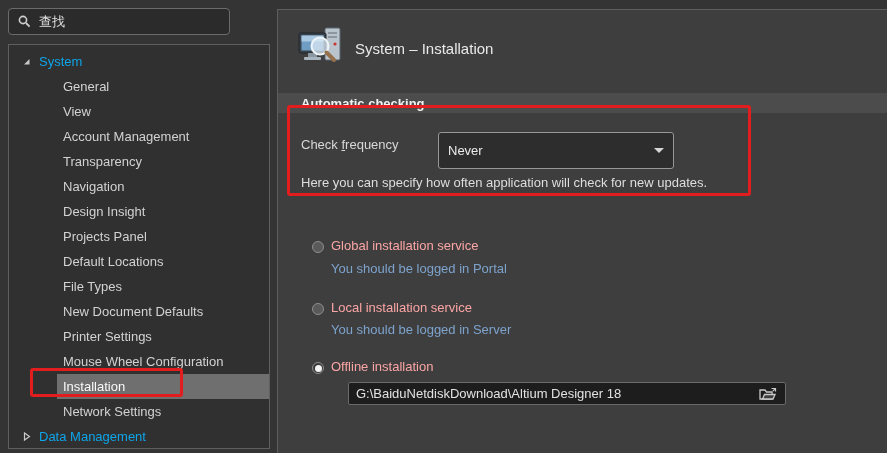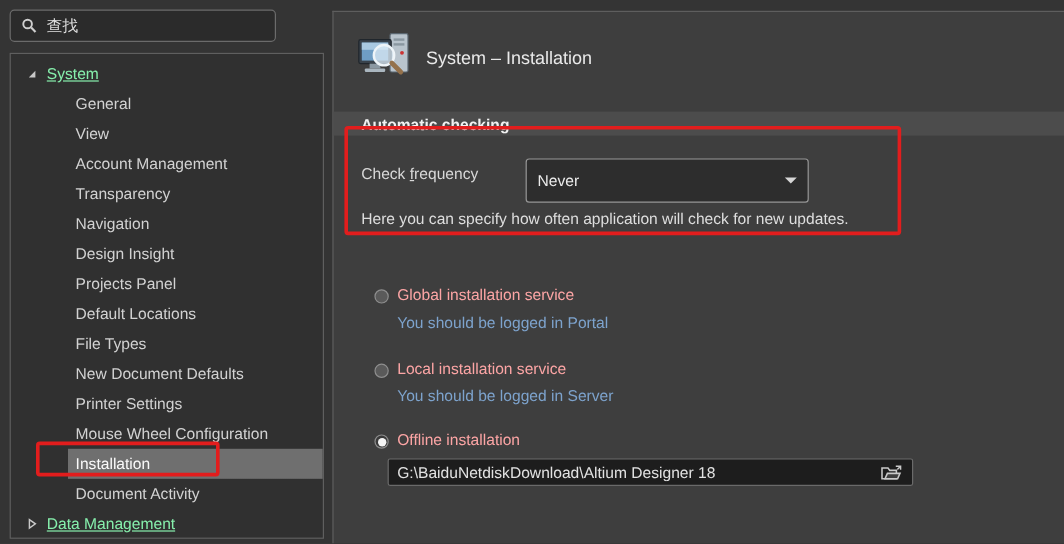--- a/index.html
+++ b/index.html
@@ -24,21 +24,21 @@
   .search-box input::placeholder { color:#e0e0e0; opacity:1; }
 
   .tree-panel {
     position:absolute; left:8px; top:44px; width:262px; height:405px;
     background:#303030; border:1px solid #5f5f5f; overflow:hidden;
   }
   .trow {
     height:25px; display:flex; align-items:center; color:#d2d2d2;
     cursor:default; white-space:nowrap;
   }
-  .trow.lvl0 { padding-left:12px; color:#86efac;text-decoration:underline; }
+  .trow.lvl0 { padding-left:12px; color:#0ea5e9; }
   .trow.lvl0 .arrow { width:11px; height:11px; margin-right:7px; display:inline-flex; }
   .trow.lvl1 { padding-left:54px; }
   .trow.sel {
     background:linear-gradient(90deg, transparent 48px, #6f6f6f 48px);
     color:#fafafa;
   }
 
   
   .main {
     position:absolute; left:277px; top:9px; right:0; bottom:0;
@@ -72,21 +72,21 @@
   .radio {
     width:12px; height:12px; border-radius:50%;
     background:#5a5a5a; border:1px solid #8e8e8e;
     display:inline-flex; align-items:center; justify-content:center; flex:none;
   }
   .radio.on { background:#3a3a3a; }
   .radio.on::after { content:""; width:7px; height:7px; border-radius:50%; background:#f4f4f4; }
   .opt-sub { position:absolute; left:53px; color:#7da3cd; }
 
   .path-field {
-    position:absolute; left:45px; top:372px; width:438px; height:23px;
+    position:absolute; left:70px; top:372px; width:438px; height:23px;
     background:#1d1d1d; border:1px solid #6a6a6a; border-radius:2px;
     display:flex; align-items:center; padding:0 7px; gap:6px;
   }
   .path-field .pval { flex:1; color:#e2e2e2; white-space:nowrap; overflow:hidden; }
   .folder-btn { width:20px; height:16px; display:inline-flex; cursor:pointer; flex:none; }
 
   
   .ann { position:absolute; border:3px solid #e21d1d; border-radius:3px; z-index:10; }
   .ann1 { left:287px; top:105px; width:464px; height:91px; }
   .ann2 { left:30px;  top:368px; width:153px; height:29px; }
@@ -146,21 +146,21 @@
     <div class="trow lvl1">
         <span>Printer Settings</span>
       </div>
     <div class="trow lvl1">
         <span>Mouse Wheel Configuration</span>
       </div>
     <div class="trow lvl1 sel">
         <span>Installation</span>
       </div>
     <div class="trow lvl1">
-        <span>Document Activity</span>
+        <span>Network Settings</span>
       </div>
     <div class="trow lvl0">
       <span class="arrow">
         <svg width="11" height="11" viewBox="0 0 11 11">
             <polygon points="3.5,2 8.5,5.5 3.5,9" fill="none" stroke="#c8c8c8" stroke-width="1.2"></polygon>
           </svg>
       </span>
       <span>Data Management</span>
     </div>
   </div>

